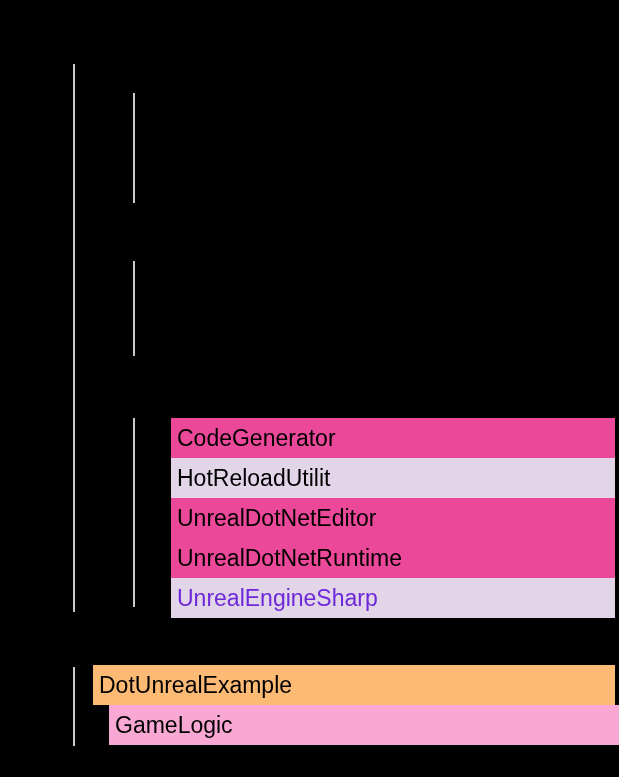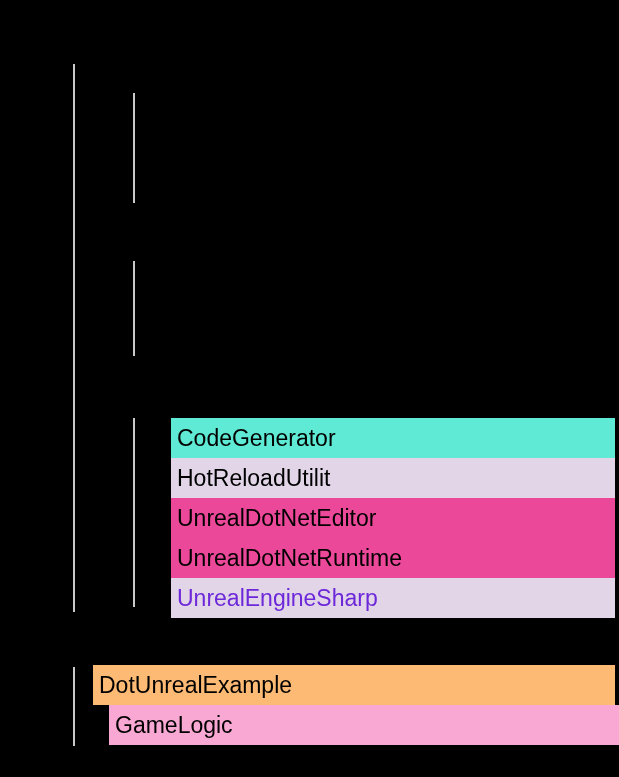--- a/index.html
+++ b/index.html
@@ -39,21 +39,21 @@
 </head>
 <body>
 
 <div id="canvas" style="width: 619px; height: 777px; background: rgb(0, 0, 0);">
     <div class="tree-line" style="left: 73px; top: 64px; height: 548px; background: rgb(201, 201, 201);"></div>
     <div class="tree-line" style="left: 133px; top: 93px; height: 110px; background: rgb(201, 201, 201);"></div>
     <div class="tree-line" style="left: 133px; top: 261px; height: 95px; background: rgb(201, 201, 201);"></div>
     <div class="tree-line" style="left: 133px; top: 418px; height: 189px; background: rgb(201, 201, 201);"></div>
     <div class="tree-line" style="left: 73px; top: 667px; height: 79px; background: rgb(201, 201, 201);"></div>
     <div class="node-group" style="left: 171px; top: 418px; width: 444px; height: 200px;">
-      <div class="node-row" style="top: 0px; width: 444px; height: 40px; background: #5eead4; color: rgb(0, 0, 0);">
+      <div class="node-row" style="top: 0px; width: 444px; height: 40px; background: #ec4899; color: rgb(0, 0, 0);">
         <span>CodeGenerator</span>
       </div>
       <div class="node-row" style="top: 40px; width: 444px; height: 40px; background: rgb(225, 213, 231); color: rgb(0, 0, 0);">
         <span>HotReloadUtilit</span>
       </div>
       <div class="node-row" style="top: 80px; width: 444px; height: 40px; background: #ec4899; color: rgb(0, 0, 0);">
         <span>UnrealDotNetEditor</span>
       </div>
       <div class="node-row" style="top: 120px; width: 444px; height: 40px; background: #ec4899; color: rgb(0, 0, 0);">
         <span>UnrealDotNetRuntime</span>

